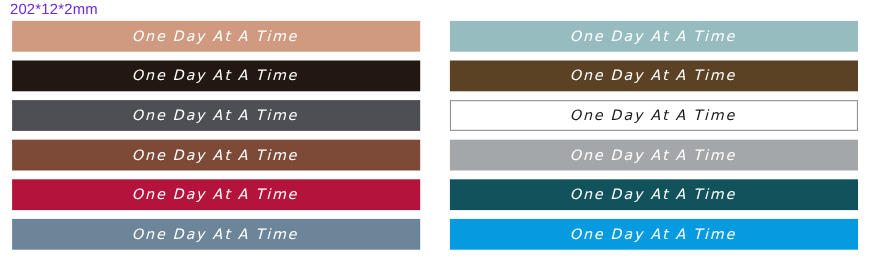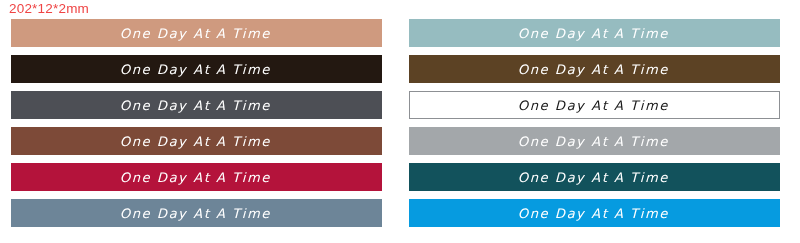--- a/index.html
+++ b/index.html
@@ -13,21 +13,21 @@
     position: relative;
     font-family: "Liberation Sans", sans-serif;
     overflow: hidden;
   }
   #page-title {
     position: absolute;
     left: 9px;
     top: 1px;
     font-size: 13.5px;
     line-height: 16px;
-    color: #ef4444;
+    color: #6d28d9;
     font-family: "Liberation Sans", sans-serif;
     letter-spacing: 0.2px;
     white-space: nowrap;
   }
   #bands-area {
     position: absolute;
     left: 0;
     top: 19px;
     width: 800px;
     height: 224px;

